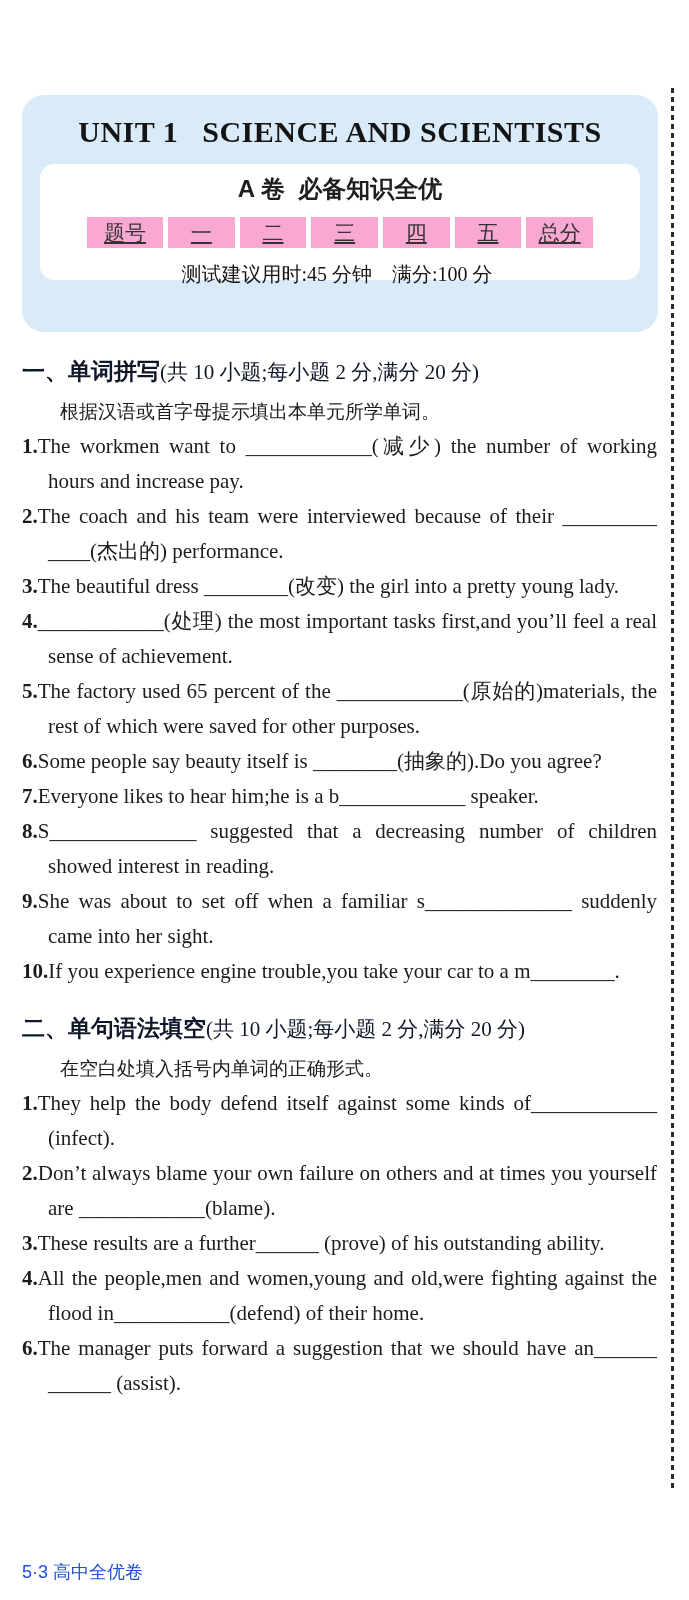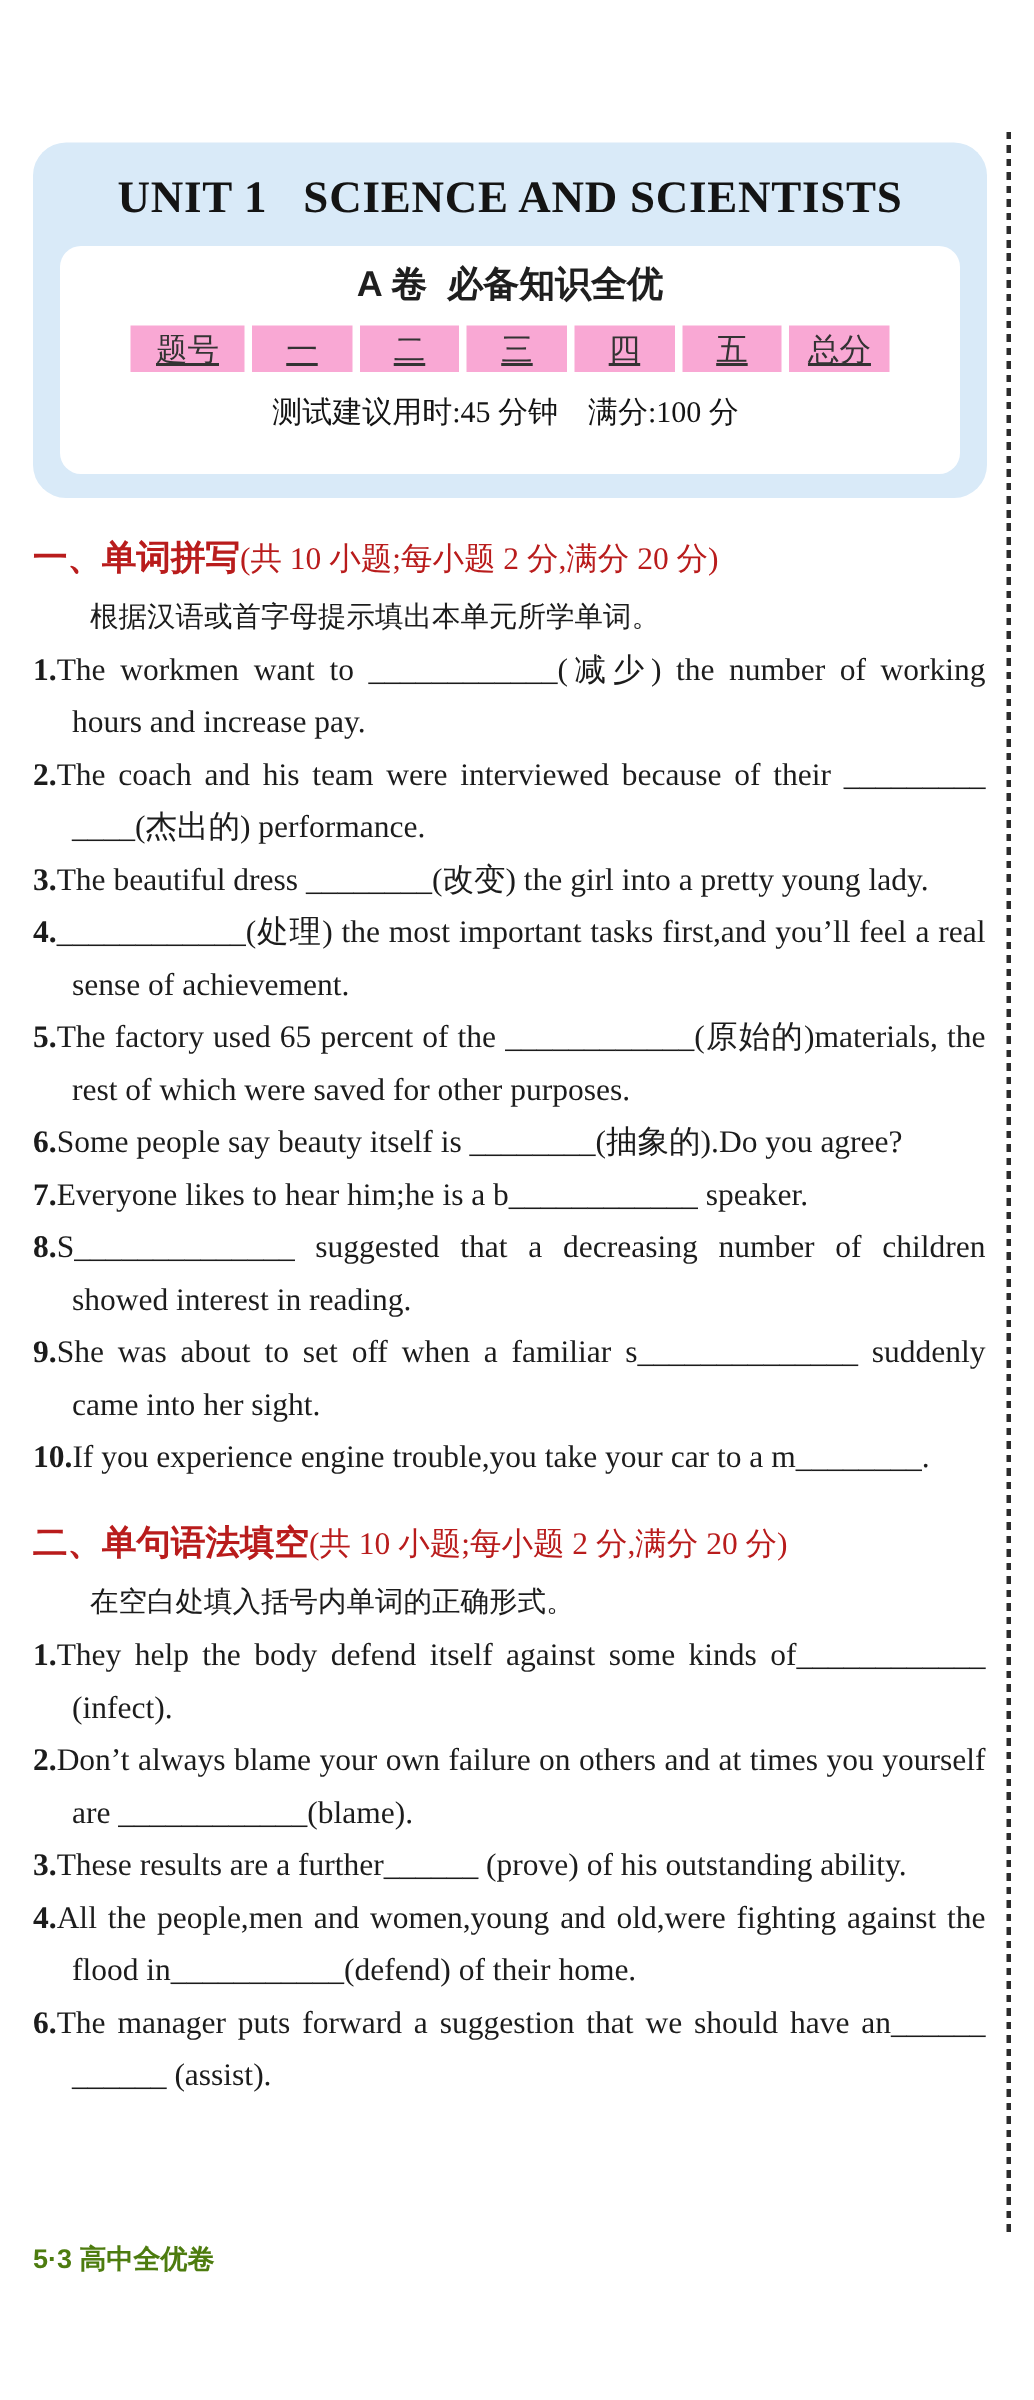--- a/index.html
+++ b/index.html
@@ -15,49 +15,49 @@
   
   .header-card{
     margin:95px 31px 0 22px;height:237px;box-sizing:border-box;
     background:#d9eaf8;border-radius:22px;padding:14px 18px 16px;
   }
   .unit-title{
     text-align:center;font-weight:bold;font-size:30px;letter-spacing:.5px;
     white-space:pre-wrap;margin-top:6px;color:#141414;
   }
   .inner-card{
-    background:#ffffff;border-radius:14px;margin-top:15px;height:152px;
+    background:#ffffff;border-radius:14px;margin-top:15px;height:116px;
     box-sizing:border-box;padding:9px 12px 10px;
   }
   .paper-title{
     text-align:center;font-family:"Liberation Sans", sans-serif;font-weight:bold;
     font-size:24px;color:#1f1f1f;white-space:pre-wrap;
   }
   table.score{
     border-collapse:separate;border-spacing:5px;margin:7px auto 0;width:516px;
     table-layout:fixed;font-family:"Liberation Sans", sans-serif;font-size:21px;color:#333;
   }
   table.score td{
     background:#f9a8d4;height:31px;text-align:center;vertical-align:middle;padding:0;text-decoration:underline;
   }
   .test-note{
     text-align:center;font-size:20px;margin-top:8px;padding-right:6px;
     white-space:pre-wrap;color:#141414;
   }
   
   .content{padding:0 32px 0 22px;}
-  .sec-head{margin-top:23px;font-size:23px;line-height:32px;color:#b91c1c;}
+  .sec-head{margin-top:23px;font-size:23px;line-height:32px;color:#0f172a;}
   .sec-head .bold{font-family:"Liberation Sans", sans-serif;font-weight:bold;}
   .sec-head .paren{font-family:"Liberation Serif", serif;font-size:21px;}
   .instruction{padding-left:38px;font-size:19px;line-height:35px;margin-top:6px;}
   .q{font-size:21px;line-height:35px;text-align:justify;padding-left:26px;text-indent:-26px;}
   .qnum{font-weight:bold;}
   .footer{
-    position:absolute;left:22px;top:1494px;font-family:"Liberation Sans", sans-serif;
-    font-weight:bold;font-size:18px;color:#4d7c0f;
+    position:absolute;left:22px;top:1560px;font-family:"Liberation Sans", sans-serif;
+    font-weight:normal;font-size:18px;color:#1d4ed8;
   }
 </style>
 </head>
 <body>
 
 <div class="dashed-edge"></div>
 
 <div class="header-card">
   <div class="unit-title">UNIT 1   SCIENCE AND SCIENTISTS</div>
   <div class="inner-card">

